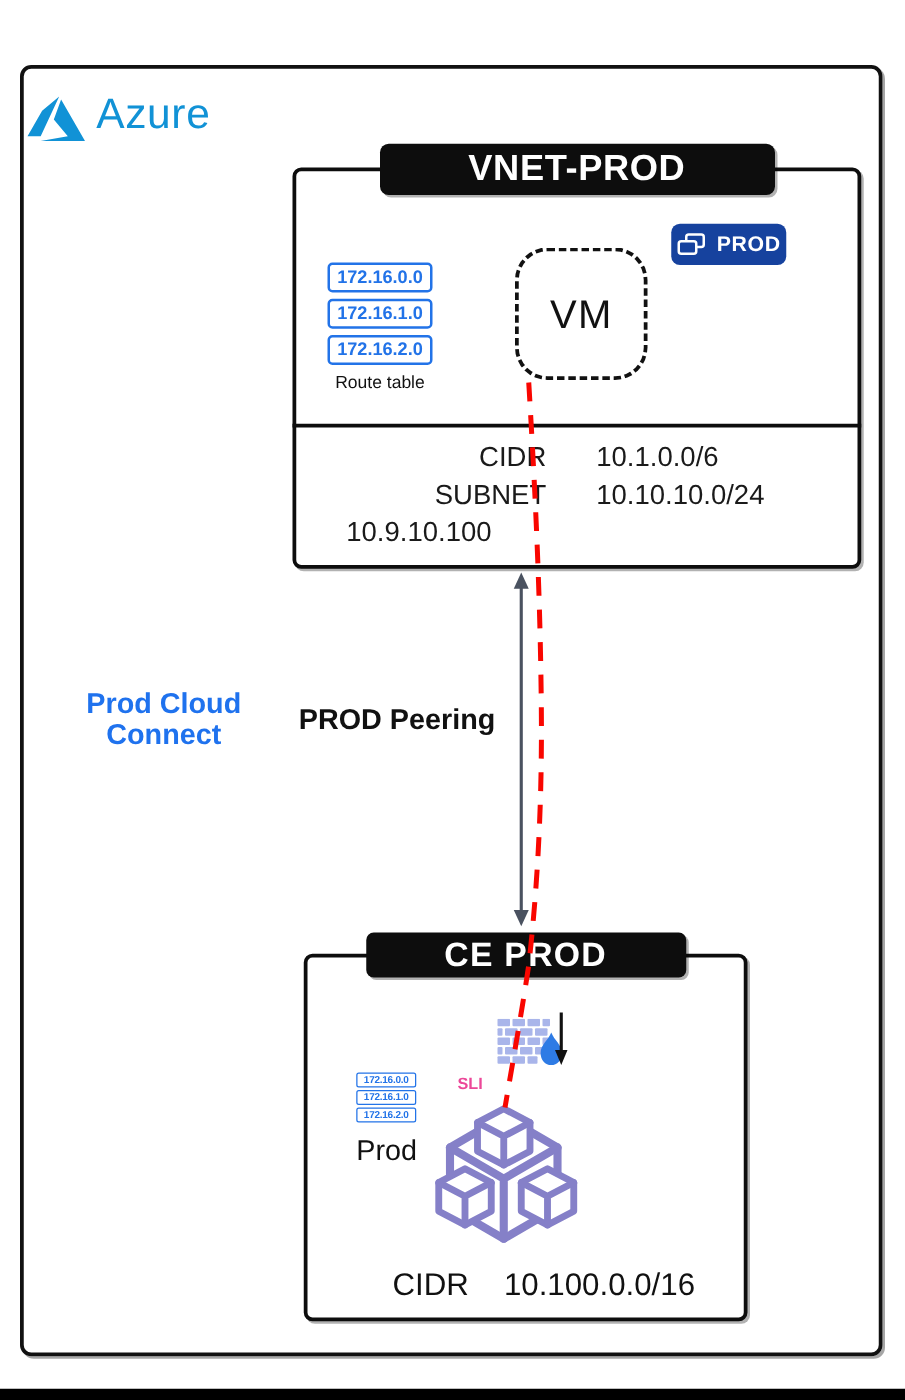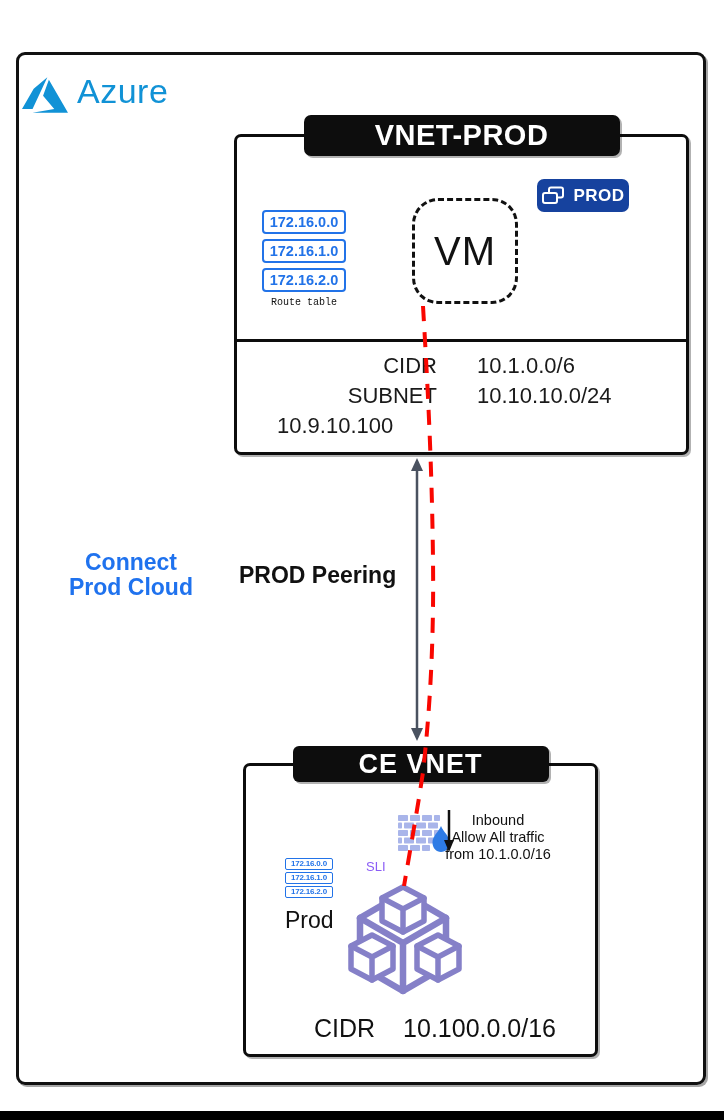--- a/index.html
+++ b/index.html
@@ -26,25 +26,25 @@
             letter-spacing:0.5px;box-shadow:2px 2px 0 rgba(0,0,0,0.3);}
   .vp-divider{position:absolute;left:-3px;right:-3px;top:202px;height:3px;background:#0d0d0d;}
 
   .badge{position:absolute;left:300px;top:42px;width:92px;height:33px;background:#16429e;
          border-radius:7px;color:#fff;display:flex;align-items:center;justify-content:center;
          gap:8px;font-weight:bold;font-size:17px;letter-spacing:0.5px;}
 
   .route-table{position:absolute;left:25px;top:73px;width:84px;text-align:center;}
   .rt-entry{height:20px;border:2.5px solid #2273e8;border-radius:4px;color:#2273e8;
             font-weight:bold;font-size:14.5px;line-height:20px;margin-bottom:5px;background:#fff;}
-  .rt-caption{font-size:10px;color:#111;margin-top:1px;font-family:Liberation Mono, monospace;}
+  .rt-caption{font-size:14px;color:#111;margin-top:1px;}
 
   .vm-box{position:absolute;left:175px;top:61px;width:100px;height:100px;
           border:3.5px dashed #111;border-radius:26px;display:flex;align-items:center;
-          justify-content:center;font-size:40px;font-weight:500;color:#111;letter-spacing:1px;}
+          justify-content:center;font-size:32px;font-weight:500;color:#111;letter-spacing:1px;}
 
   .vp-details{position:absolute;left:0;right:0;top:214px;}
   .d-row{display:flex;height:30px;align-items:center;}
   .d-label{width:200px;text-align:right;font-size:22px;color:#1a1a1a;}
   .d-value{margin-left:40px;font-size:22px;color:#1a1a1a;}
 
   
   .prod-cloud{position:absolute;left:52px;top:550px;width:158px;text-align:center;
               color:#1f72ee;font-size:23px;font-weight:bold;line-height:25px;}
   .vnet-peering{position:absolute;left:239px;top:562px;font-size:23px;font-weight:bold;color:#111;}
@@ -53,21 +53,21 @@
   .ce-vnet{position:absolute;left:243px;top:763px;width:349px;height:288px;
            border:3px solid #0d0d0d;border-radius:7px;background:#fff;
            box-shadow:2px 2px 0 rgba(0,0,0,0.3);}
   .ce-title{position:absolute;left:50%;top:-20px;transform:translateX(-50%);
             width:256px;height:36px;background:#0d0d0d;border-radius:6px;color:#fff;
             font-weight:bold;font-size:27px;display:flex;align-items:center;justify-content:center;
             letter-spacing:1px;box-shadow:2px 2px 0 rgba(0,0,0,0.3);}
   .firewall{position:absolute;left:150px;top:49px;width:58px;height:40px;}
   .inbound-note{position:absolute;left:196px;top:46px;width:112px;text-align:center;
                 font-size:14.5px;line-height:17px;color:#111;}
-  .sli{position:absolute;left:120px;top:93px;font-size:13px;font-weight:normal;color:#8b5cf6;}
+  .sli{position:absolute;left:120px;top:93px;font-size:13px;font-weight:bold;color:#ec4899;}
 
   .ce-rt{position:absolute;left:39px;top:92px;width:48px;text-align:center;}
   .ce-rt-entry{height:10px;border:1.5px solid #2273e8;border-radius:2px;color:#2273e8;
                font-weight:bold;font-size:8px;line-height:10px;margin-bottom:2px;
                letter-spacing:-0.2px;background:#fff;}
   .ce-rt-caption{font-size:23px;color:#111;margin-top:9px;}
 
   .cluster{position:absolute;left:99px;top:112px;}
   .ce-cidr{position:absolute;left:68px;top:248px;display:flex;gap:28px;font-size:25px;color:#111;}
 
@@ -119,27 +119,27 @@
         <span class="d-label">SUBNET</span>
         <span class="d-value">10.10.10.0/24</span>
       </div>
       <div class="d-row">
         <span class="d-value">10.9.10.100</span>
       </div>
     </div>
   </div>
 
   <div class="prod-cloud">
+    <div>Prod Cloud</div>
     <div>Connect</div>
-    <div>Prod Cloud</div>
   </div>
   <div class="vnet-peering">PROD Peering</div>
 
   <div class="ce-vnet">
-    <div class="ce-title">CE VNET</div>
+    <div class="ce-title">CE PROD</div>
 
     <svg class="firewall" viewBox="0 0 58 40">
       <g fill="#a9b5ea">
         <rect x="2" y="0" width="10" height="6" rx="0.8"></rect>
           <rect x="14" y="0" width="10" height="6" rx="0.8"></rect>
         <rect x="26" y="0" width="10" height="6" rx="0.8"></rect>
           <rect x="38" y="0" width="6" height="6" rx="0.8"></rect>
         <rect x="2" y="7.5" width="4" height="6" rx="0.8"></rect>
           <rect x="8" y="7.5" width="10" height="6" rx="0.8"></rect>
         <rect x="20" y="7.5" width="10" height="6" rx="0.8"></rect>
@@ -152,25 +152,20 @@
           <rect x="8" y="22.5" width="10" height="6" rx="0.8"></rect>
         <rect x="20" y="22.5" width="10" height="6" rx="0.8"></rect>
           <rect x="32" y="22.5" width="8" height="6" rx="0.8"></rect>
         <rect x="2" y="30" width="10" height="6" rx="0.8"></rect>
           <rect x="14" y="30" width="10" height="6" rx="0.8"></rect>
         <rect x="26" y="30" width="8" height="6" rx="0.8"></rect>
       </g>
       <path fill="#2e7be5" d="M45,11 C42.5,17.5 36.5,20.5 36.5,27.5 C36.5,33 40.2,37 45,37 C49.8,37 53.5,33 53.5,27.5 C53.5,20.5 47.5,17.5 45,11 Z"></path>
     </svg>
 
-    <div class="inbound-note">
-      <div>Inbound</div>
-      <div>Allow All traffic</div>
-      <div>from 10.1.0.0/16</div>
-    </div>
 
     <div class="sli">SLI</div>
 
     <div class="ce-rt">
       <div class="ce-rt-entry">172.16.0.0</div>
       <div class="ce-rt-entry">172.16.1.0</div>
       <div class="ce-rt-entry">172.16.2.0</div>
       <div class="ce-rt-caption">Prod</div>
     </div>
 

